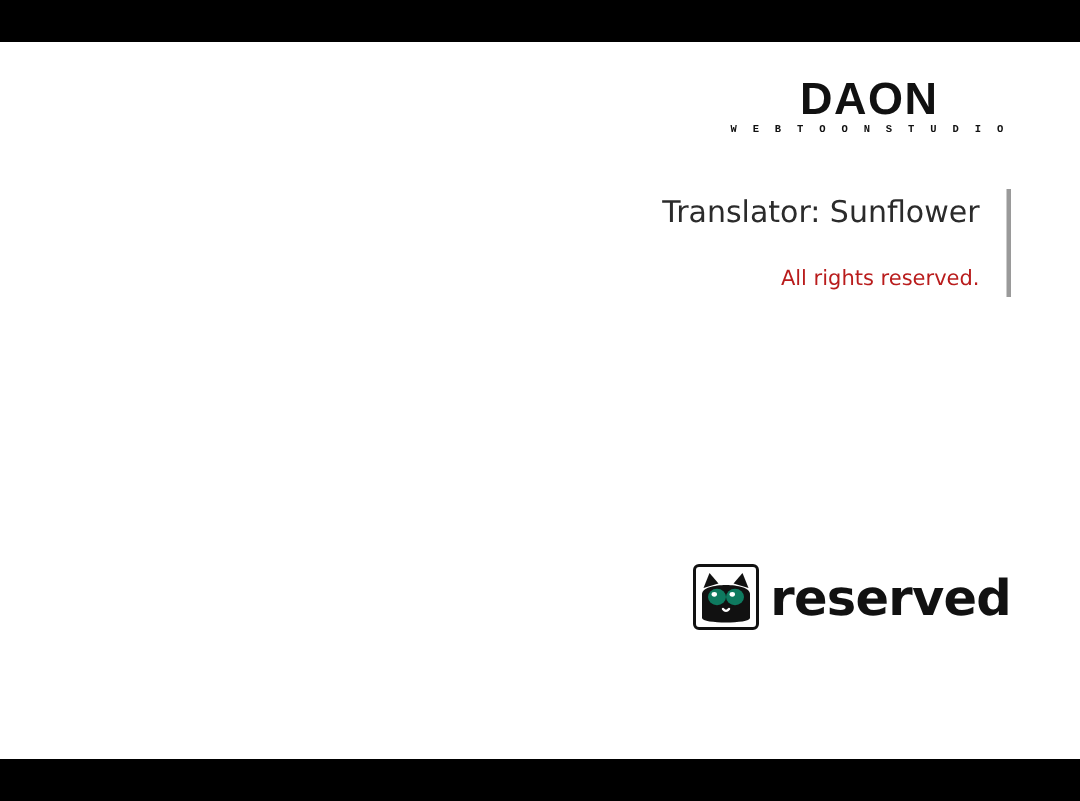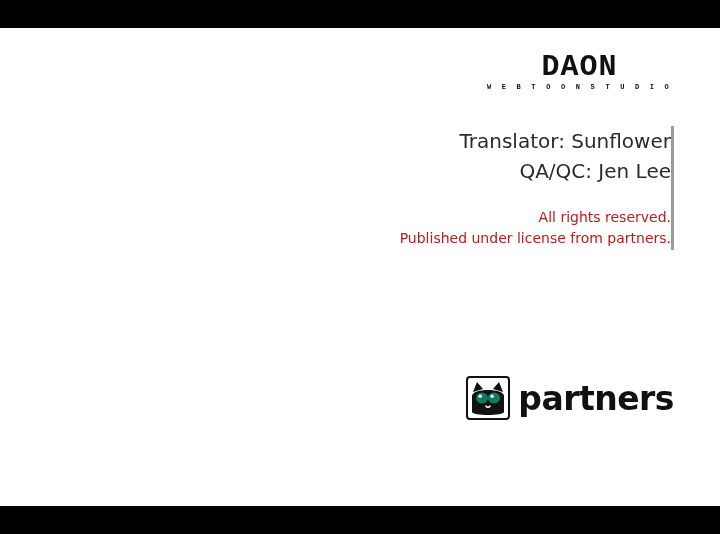--- a/index.html
+++ b/index.html
@@ -29,21 +29,21 @@
 
   
   .daon-logo {
     position: absolute;
     right: 48px;
     top: 52px;
     text-align: center;
     line-height: 1;
   }
   .daon-word {
-    font-family: Liberation Mono, monospace;
+    font-family: Liberation Sans, sans-serif;
     font-weight: bold;
     font-size: 30px;
     letter-spacing: 1px;
     color: #111111;
   }
   .daon-sub {
     margin-top: 2px;
     font-family: Liberation Mono, monospace;
     font-size: 7px;
     font-weight: bold;
@@ -52,21 +52,21 @@
     text-align: center;
   }
 
   
   .credits {
     position: absolute;
     right: 46px;
     top: 126px;
     width: 420px;
     text-align: right;
-    padding-right: 0;
+    padding-right: 18px;
     border-right: 3px solid #9a9a9a;
     box-sizing: border-box;
   }
   .credit-line {
     font-family: "DejaVu Sans", sans-serif;
     font-size: 20px;
     color: #2b2b2b;
     line-height: 1.52;
     white-space: nowrap;
   }
@@ -113,38 +113,36 @@
   <div class="bar bar-top"></div>
   <div class="bar bar-bottom"></div>
 
   <div class="daon-logo">
     <div class="daon-word">DAON</div>
     <div class="daon-sub">W E B T O O N   S T U D I O</div>
   </div>
 
   <div class="credits">
     <div class="credit-line">Translator: Sunflower</div>
-    <div class="credit-line">QA/QC: Jen Lee</div>
 
     <div class="legal">
       <div class="legal-line">All rights reserved.</div>
-      <div class="legal-line">Published under license from partners.</div>
     </div>
   </div>
 
   <div class="tappy">
     <div class="tappy-cat">
       <svg width="44" height="44" viewBox="0 0 44 44" aria-hidden="true">
         <rect x="1" y="1" width="42" height="42" rx="3" fill="#ffffff" stroke="#111111" stroke-width="2"></rect>
         <path d="M7 16 L11 6 L17 13 Z" fill="#111111"></path>
         <path d="M37 16 L33 6 L27 13 Z" fill="#111111"></path>
         <path d="M6 20 C6 12 38 12 38 20 L38 36 C38 40 6 40 6 36 Z" fill="#111111"></path>
         <ellipse cx="16" cy="22" rx="6" ry="5.5" fill="#0e7a5f"></ellipse>
         <ellipse cx="28" cy="22" rx="6" ry="5.5" fill="#0e7a5f"></ellipse>
         <ellipse cx="14.2" cy="20.2" rx="1.8" ry="1.6" fill="#ffffff"></ellipse>
         <ellipse cx="26.2" cy="20.2" rx="1.8" ry="1.6" fill="#ffffff"></ellipse>
         <path d="M20 30 Q22 32.5 24 30" stroke="#ffffff" stroke-width="1.6" fill="none" stroke-linecap="round"></path>
       </svg>
     </div>
-    <div class="tappy-word">partners</div>
+    <div class="tappy-word">reserved</div>
   </div>
 
 </div>
 
 </body></html>

